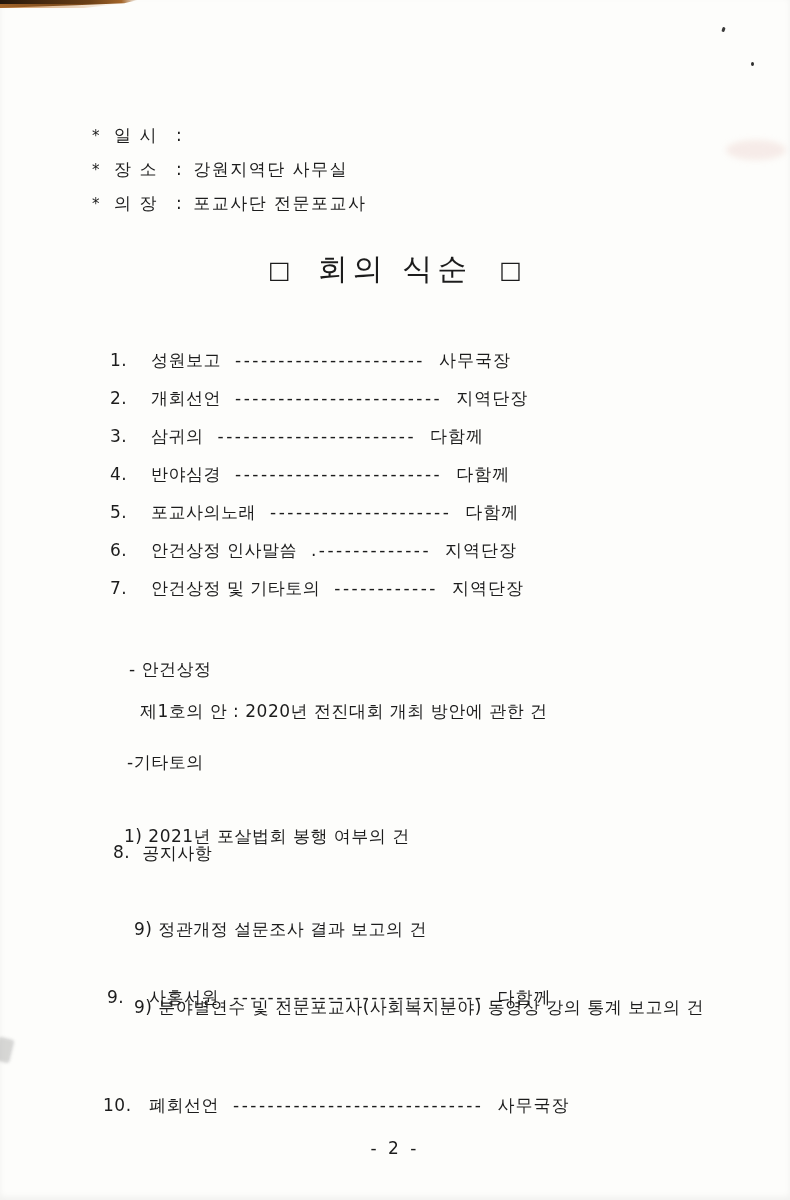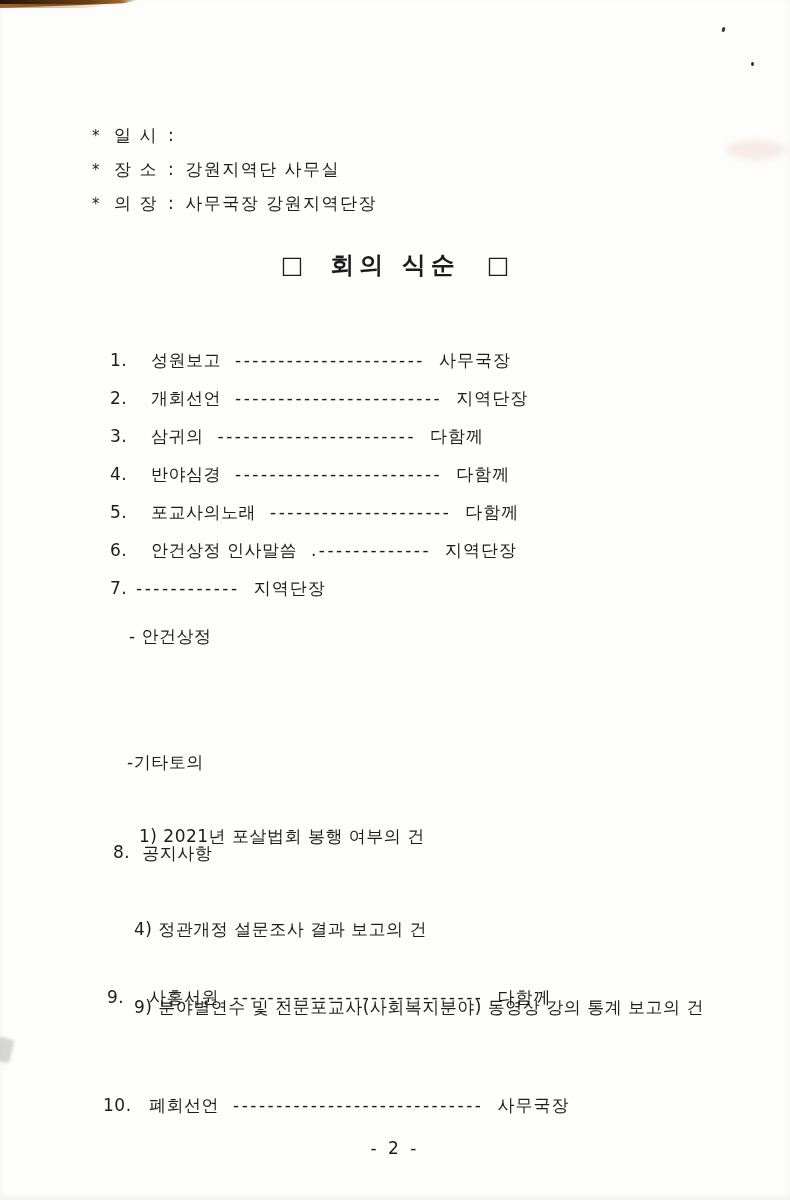--- a/index.html
+++ b/index.html
@@ -27,43 +27,43 @@
   }
   .speck-1{position:absolute;left:722px;top:27px;width:3px;height:5px;background:#3a3a3a;border-radius:2px;transform:rotate(20deg);}
   .speck-2{position:absolute;left:751px;top:62px;width:3px;height:4px;background:#2e2e2e;border-radius:50%;}
   .smudge-right{position:absolute;left:726px;top:140px;width:60px;height:20px;background:rgba(228,185,175,0.25);filter:blur(3px);border-radius:50%;}
   .smudge-left{position:absolute;left:-4px;top:1038px;width:16px;height:24px;background:rgba(110,110,110,0.28);filter:blur(1.5px);transform:rotate(14deg);border-radius:3px;}
 
   
   .info{position:absolute;left:92px;top:124px;}
   .info-line{display:flex;align-items:baseline;height:34px;font-size:17px;letter-spacing:1.5px;white-space:pre;}
   .info-line .star{margin-right:13px;font-size:15px;}
-  .info-line .ilabel{margin-right:10px;}
+  .info-line .ilabel{margin-right:18px;}
   .info-line .icolon{margin-right:10px;}
 
   
   .title-row{position:absolute;left:0;top:249px;width:100%;display:flex;justify-content:center;align-items:center;gap:27px;}
   .title-box{font-size:24px;font-weight:400;line-height:1;}
-  .title-text{font-size:24px;font-weight:700;letter-spacing:5px;white-space:pre;}
+  .title-text{font-size:30px;font-weight:400;letter-spacing:5px;white-space:pre;}
 
   
   .agenda{position:absolute;left:110px;top:349px;}
   .arow{display:flex;align-items:baseline;height:22px;margin-bottom:16px;font-size:17px;letter-spacing:0.5px;white-space:pre;}
   .arow .num{min-width:26px;}
   .arow .albl{margin-right:14px;margin-left:15px;}
   .arow .dash{letter-spacing:2.5px;margin-right:14px;font-weight:500;}
   .arow .role{letter-spacing:1px;}
 
   
   .txt{position:absolute;font-size:17px;letter-spacing:0.5px;white-space:pre;}
-  .proposal-heading{left:129px;top:625px;}
+  .proposal-heading{left:129px;top:658px;}
   .proposals{left:140px;top:660px;}
   .proposals .pline{height:31px;}
   .other-heading{left:127px;top:751px;}
-  .other-items{left:139px;top:785px;}
+  .other-items{left:124px;top:785px;}
 
   .notice-heading{left:113px;top:842px;display:flex;white-space:pre;}
   .notice-heading .num{margin-right:12px;}
   .notices{left:134px;top:878px;}
   .notices .nline{height:38px;}
 
   
   .closing-1{position:absolute;left:107px;top:986px;}
   .closing-2{position:absolute;left:103px;top:1047px;}
   .closing-1 .num{min-width:27px;}
@@ -93,21 +93,21 @@
     <div class="info-line">
       <span class="star">*</span>
       <span class="ilabel">장 소</span>
       <span class="icolon">:</span>
       <span class="ivalue">강원지역단 사무실</span>
     </div>
     <div class="info-line">
       <span class="star">*</span>
       <span class="ilabel">의 장</span>
       <span class="icolon">:</span>
-      <span class="ivalue">사무국장 강원지역단장</span>
+      <span class="ivalue">포교사단 전문포교사</span>
     </div>
   </div>
 
   <div class="title-row">
     <span class="title-box">□</span>
     <span class="title-text">회의 식순</span>
     <span class="title-box">□</span>
   </div>
 
   <div class="agenda">
@@ -142,40 +142,42 @@
       <span class="role">다함께</span>
     </div>
     <div class="arow">
       <span class="num">6.</span>
       <span class="albl">안건상정 인사말씀</span>
       <span class="dash">.-------------</span>
       <span class="role">지역단장</span>
     </div>
     <div class="arow">
       <span class="num">7.</span>
+      <span class="albl">안건상정 및 기타토의</span>
       <span class="dash">------------</span>
       <span class="role">지역단장</span>
     </div>
   </div>
 
   <div class="txt proposal-heading">- 안건상정</div>
   <div class="txt proposals">
+    <div class="pline">제1호의 안 : 2020년 전진대회 개최 방안에 관한 건</div>
   </div>
 
   <div class="txt other-heading">-기타토의</div>
   <div class="txt other-items">
     <div>1) 2021년 포살법회 봉행 여부의 건</div>
   </div>
 
   <div class="txt notice-heading">
     <span class="num">8.</span>
     <span>공지사항</span>
   </div>
   <div class="txt notices">
-    <div class="nline">4) 정관개정 설문조사 결과 보고의 건</div>
+    <div class="nline">9) 정관개정 설문조사 결과 보고의 건</div>
     <div class="nline">9) 분야별연수 및 전문포교사(사회복지분야) 동영상 강의 통계 보고의 건</div>
   </div>
 
   <div class="arow closing-1">
     <span class="num">9.</span>
     <span class="albl">사홍서원</span>
     <span class="dash">-----------------------------</span>
     <span class="role">다함께</span>
   </div>
   <div class="arow closing-2">

